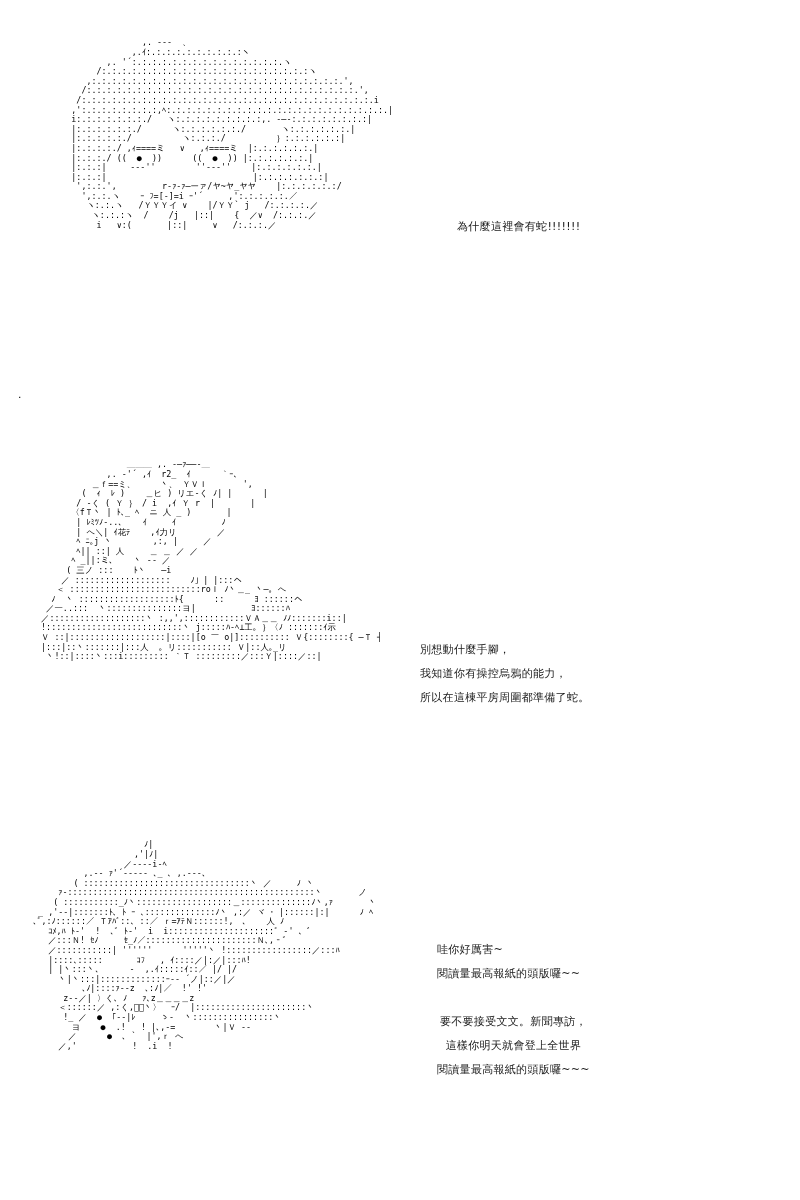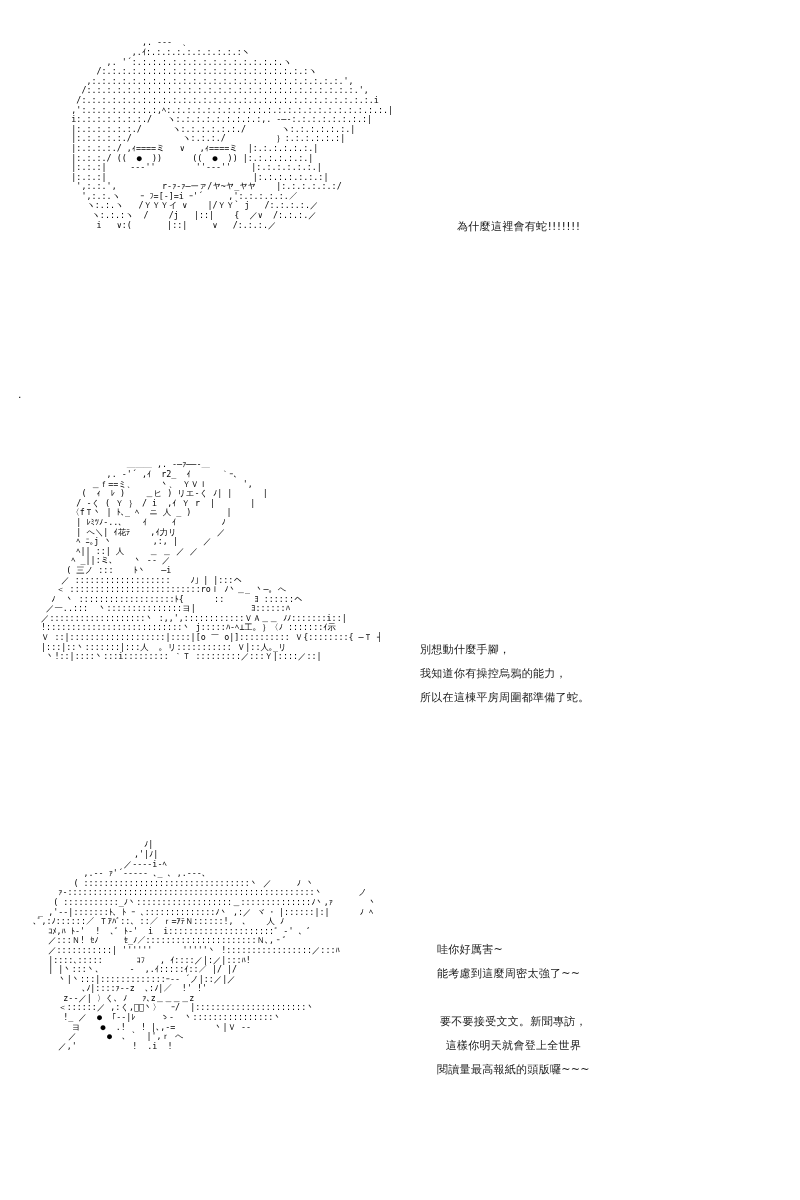--- a/index.html
+++ b/index.html
@@ -136,19 +136,19 @@
       丶|丶:::|:::::::::::::ｰ‐‐ ´ノ|::／|／
         ゝ ､ﾉ|::::ｧ‐‐z  ､:ﾉ|／  !' !'
        z‐‐／| 〉く､ ﾉ   ｧ､z＿＿＿＿z
       ＜::::::／ ,:く,ﾞ｢丶〉  ｰ/  |::::::::::::::::::::::丶
        !_ ／  ●  ｢‐‐|ﾚ     ゝ‐  丶::::::::::::::::丶
        ゝヨ    ●  .!   ! |､,‐=ゝ      丶|Ｖ ‐‐
         ／      ●  ､ `  |',ｒ ヘ
       ／,'           !  .i  !</pre>
 
   <div class="dialogue" id="dialogue-3">哇你好厲害~
-能考慮到這麼周密太強了~~</div>
+閱讀量最高報紙的頭版囉~~</div>
 
   <div class="dialogue" id="dialogue-4">要不要接受文文。新聞專訪，
 這樣你明天就會登上全世界
 閱讀量最高報紙的頭版囉~~~</div>
 
 </div>
 
 </body></html>

